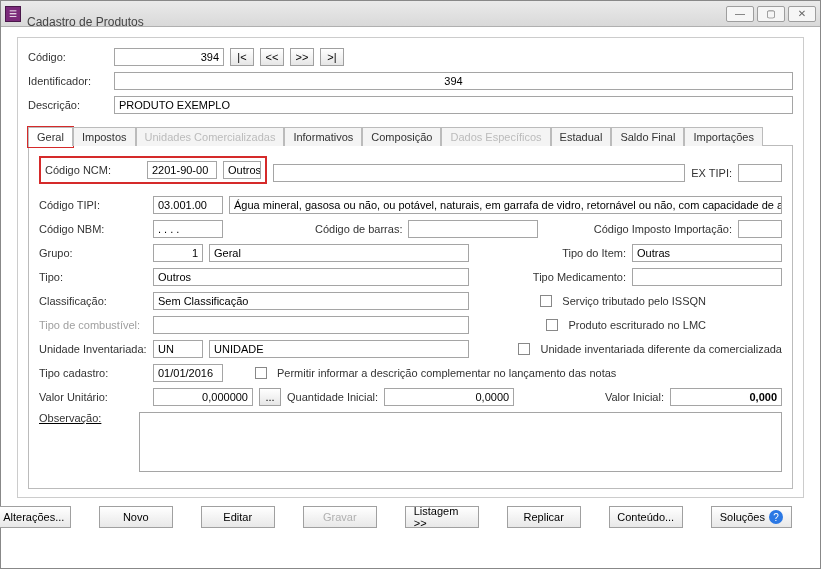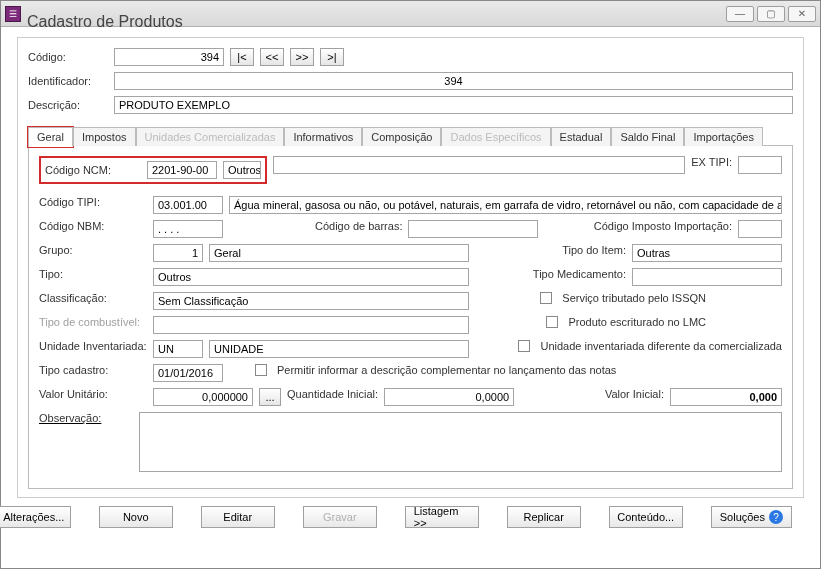--- a/index.html
+++ b/index.html
@@ -1,21 +1,21 @@
 <!DOCTYPE html>
 <html><head>
   <meta charset="utf-8">
   <style>
     * { box-sizing: border-box; margin: 0; padding: 0; }
     body { font-family: Tahoma, Arial, sans-serif; font-size: 11px; background: #fff; color: #000; }
     .window { width: 821px; height: 569px; border: 1px solid #888; display: flex; flex-direction: column; }
     .titlebar { background: linear-gradient(#eaeaea, #d9d9d9); border-bottom: 1px solid #b0b0b0; height: 26px; display: flex; align-items: center; padding: 0 4px; }
     .titlebar .app-icon { width: 16px; height: 16px; margin-right: 6px; background: #7b2a7a; border: 1px solid #4a174a; display: inline-flex; align-items: center; justify-content: center; }
     .titlebar .app-icon span{ color:#fff; font-size:9px; }
-    .titlebar .title { color:#444; font-size:16px;margin-top:16px;}
+    .titlebar .title { color:#444; font-size:12px;margin-top:16px;}
     .titlebar .win-btns { margin-left:auto; display:flex; gap:3px;}
     .titlebar .win-btn { width:28px; height:16px; border:1px solid #9e9e9e; border-radius:2px; background:#f6f6f6; color:#666; display:flex; align-items:center; justify-content:center; font-size:10px; cursor:default;}
     .content { flex:1; padding: 10px 16px; display:flex; flex-direction:column; }
     .form-area { border:1px solid #ccc; padding:10px 10px 8px 10px; background:#fff; display:flex; flex-direction:column; }
 
     .row { display:flex; align-items:center; margin-bottom:6px; gap:6px; }
     .lbl { color:#333; white-space:nowrap; }
     .lbl.dim { color:#a0a0a0; }
     .inset { border:1px solid #a5a5a5; background:#fff; height:18px; padding:1px 4px; font-size:11px; display:flex; align-items:center; overflow:hidden; white-space:nowrap;}
     .inset.right { justify-content:flex-end; }
@@ -27,21 +27,21 @@
     .tab { padding:3px 8px; border:1px solid #bbb; border-bottom:none; margin-right:0; background:#f4f4f4; color:#333; position:relative; top:1px; font-size:11px;}
     .tab.active { background:#fff; }
     .tab.dim { color:#bbb; }
     .active-tab-box { position:absolute; left:-2px; top:-2px; right:-2px; bottom:-2px; border:1px solid #d52a2a; pointer-events:none;}
     .tab.active{ position:relative; }
 
     .tab-panel { border:1px solid #bbb; border-top:none; padding:10px 10px 10px 10px; flex:1; display:flex; flex-direction:column; }
 
     .ncm-highlight { border:2px solid #d52a2a; padding:3px 4px; display:inline-flex; align-items:center; gap:6px; margin-bottom:6px;}
     .chk{ width:12px; height:12px; display:inline-flex; align-items:center; justify-content:center; border:1px solid #888; background:#fff; margin-right:4px;}
-    .group-row{ display:flex; align-items:flex-start; margin-bottom:6px; gap:6px;}
+    .group-row{ display:flex; align-items:center; margin-bottom:6px; gap:6px;}
     .obs-box{ border:1px solid #a5a5a5; background:#fff; width:100%; height:60px; }
 
     .bottom-bar{ display:flex; justify-content:flex-end; align-items:center; gap:28px; padding:8px 12px; border-top:0; }
     .btn { min-width:74px; height:22px; border:1px solid #a0a0a0; background:linear-gradient(#fff,#e8e8e8); font-size:11px; display:flex; align-items:center; justify-content:center; padding:0 8px; cursor:default;}
     .btn.dim { color:#b0b0b0; }
     .help-icon{ width:14px; height:14px; border-radius:50%; background:#2b78e4; color:#fff; display:inline-flex; align-items:center; justify-content:center; font-size:10px; margin-left:4px;}
   </style>
 </head>
 <body>
 

